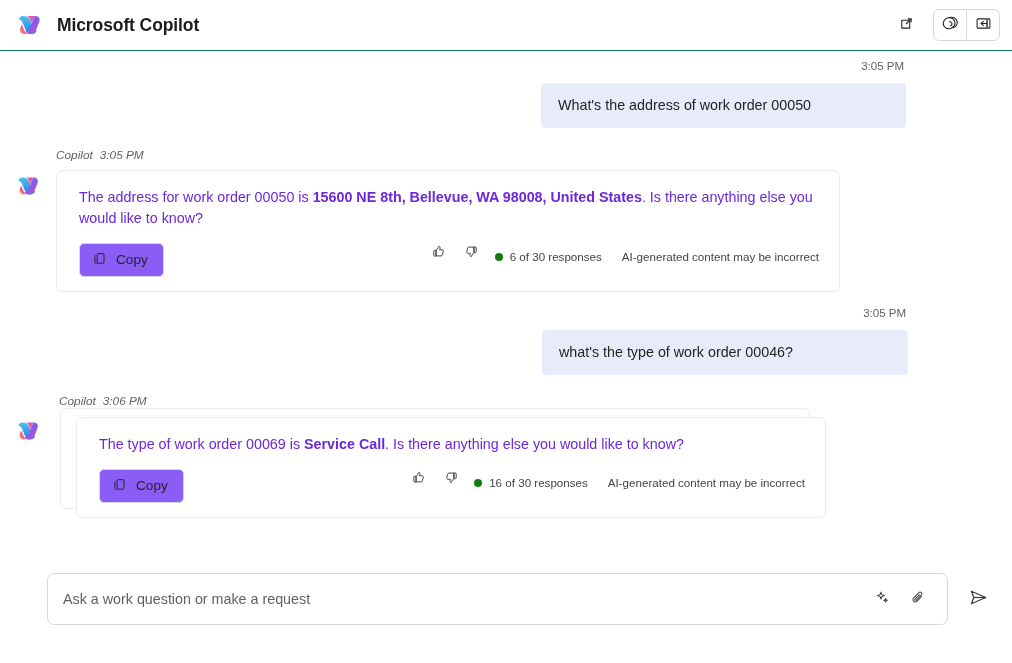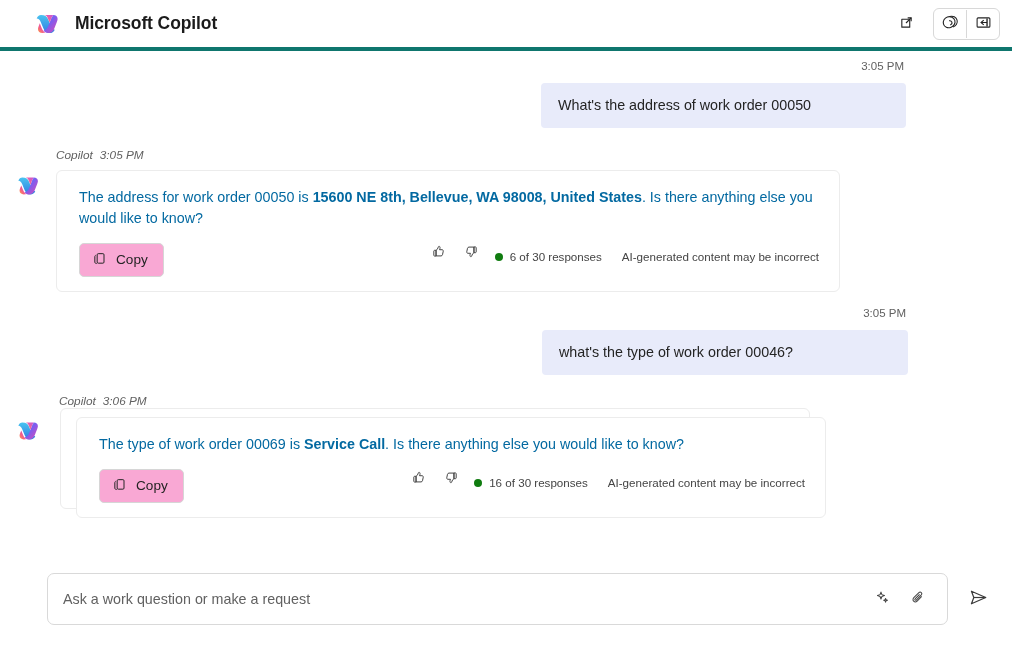--- a/index.html
+++ b/index.html
@@ -13,24 +13,24 @@
     font-family: "Liberation Sans", sans-serif;
     color: #242424;
     overflow: hidden;
     position: relative;
   }
 
   
   .header {
     height: 51px;
     box-sizing: border-box;
-    border-bottom: 4px solid #0f766e;
-    display: flex;
-    align-items: center;
-    padding: 0 12px 0 32px;
+    border-bottom: 1px solid #0f766e;
+    display: flex;
+    align-items: center;
+    padding: 0 12px 0 14px;
     background: #ffffff;
   }
   .brand {
     display: flex;
     align-items: center;
     gap: 13px;
   }
   .brand-logo {
     width: 30px;
     height: 30px;
@@ -150,38 +150,38 @@
     width: 100%;
     height: 100%;
     background: #ffffff;
     border: 1px solid #ececec;
     border-radius: 6px;
     z-index: -1;
   }
   .bot-text {
     font-size: 14.3px;
     line-height: 1.5;
-    color: #0369a1;
+    color: #6d28d9;
     padding: 16px 22px 0 22px;
   }
   .bot-text b { font-weight: bold; }
 
   .card-footer {
     display: flex;
     align-items: flex-start;
     padding: 14px 20px 14px 22px;
     gap: 12px;
   }
   .copy-btn {
     display: inline-flex;
     align-items: center;
     gap: 9px;
     border: 1px solid #d6d6d6;
     border-radius: 5px;
-    background: #f9a8d4;
+    background: #8b5cf6;
     padding: 7px 15px 7px 12px;
     font-size: 13.6px;
     color: #242424;
     font-family: "Liberation Sans", sans-serif;
     cursor: pointer;
     line-height: 1;
     white-space: nowrap;
   }
   .footer-right {
     margin-left: auto;

